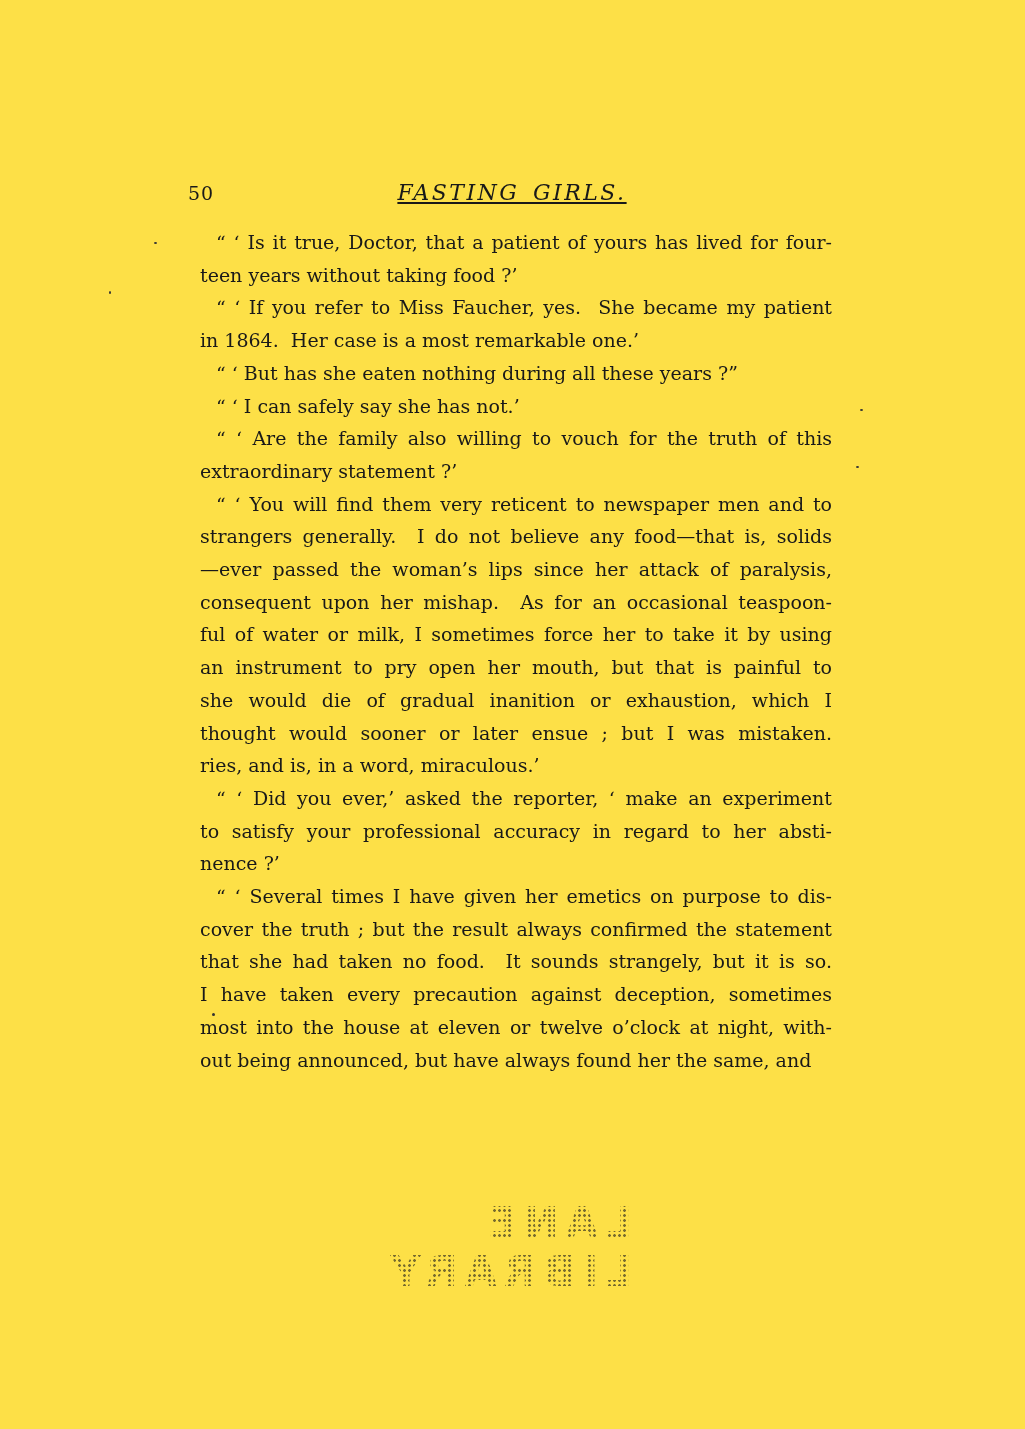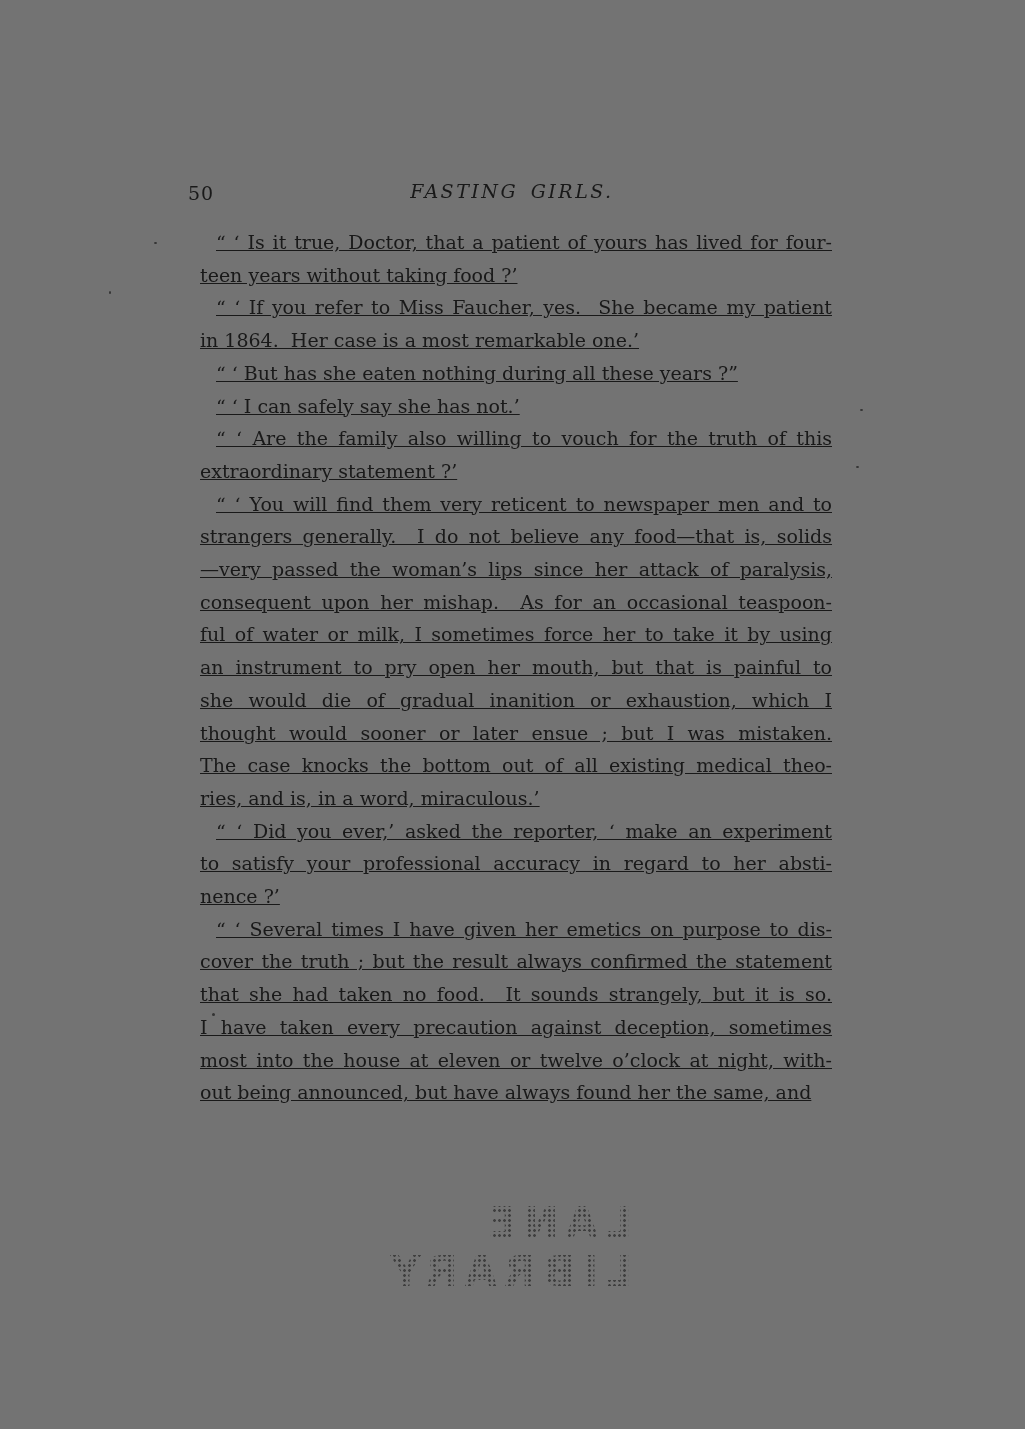--- a/index.html
+++ b/index.html
@@ -11,21 +11,21 @@
     width: 1025px;
     height: 1429px;
     position: relative;
     font-family: "DejaVu Serif", serif;
     color: #191919;
     overflow: hidden;
   }
   .page {
     position: absolute;
     inset: 0;
-    background: #737373;
+    background: #fde047;
   }
   
   .header {
     position: absolute;
     top: 180px;
     left: 200px;
     width: 632px;
     height: 30px;
   }
   .page-number {
@@ -35,38 +35,38 @@
     font-size: 19px;
     letter-spacing: 1px;
   }
   .running-head {
     position: absolute;
     left: 0;
     right: 8px;
     top: 0;
     text-align: center;
     font-style: italic;
-    font-size: 19px;
+    font-size: 22px;
     letter-spacing: 2.5px;
     word-spacing: 4px;
+    text-decoration: underline;
   }
   
   .text-block {
     position: absolute;
     top: 226px;
     left: 200px;
     width: 632px;
   }
   .line {
     font-size: 19px;
     line-height: 32.7px;
     text-align: justify;
     text-align-last: justify;
     white-space: nowrap;
-    text-decoration: underline;
   }
   .line.last {
     text-align-last: left;
   }
   .line.first {
     text-indent: 16px;
   }
   
   .stamp {
     position: absolute;
@@ -112,27 +112,26 @@
       <div class="line first">“ ‘ Is it true, Doctor, that a patient of yours has lived for four-</div>
       <div class="line last">teen years without taking food ?’</div>
       <div class="line first">“ ‘ If you refer to Miss Faucher, yes.&nbsp; She became my patient</div>
       <div class="line last">in 1864.&nbsp; Her case is a most remarkable one.’</div>
       <div class="line first last">“ ‘ But has she eaten nothing during all these years ?”</div>
       <div class="line first last">“ ‘ I can safely say she has not.’</div>
       <div class="line first">“ ‘ Are the family also willing to vouch for the truth of this</div>
       <div class="line last">extraordinary statement ?’</div>
       <div class="line first">“ ‘ You will find them very reticent to newspaper men and to</div>
       <div class="line">strangers generally.&nbsp; I do not believe any food—that is, solids</div>
-      <div class="line">—very passed the woman’s lips since her attack of paralysis,</div>
+      <div class="line">—ever passed the woman’s lips since her attack of paralysis,</div>
       <div class="line">consequent upon her mishap.&nbsp; As for an occasional teaspoon-</div>
       <div class="line">ful of water or milk, I sometimes force her to take it by using</div>
       <div class="line">an instrument to pry open her mouth, but that is painful to</div>
       <div class="line">she would die of gradual inanition or exhaustion, which I</div>
       <div class="line">thought would sooner or later ensue ; but I was mistaken.</div>
-      <div class="line">The case knocks the bottom out of all existing medical theo-</div>
       <div class="line last">ries, and is, in a word, miraculous.’</div>
       <div class="line first">“ ‘ Did you ever,’ asked the reporter, ‘ make an experiment</div>
       <div class="line">to satisfy your professional accuracy in regard to her absti-</div>
       <div class="line last">nence ?’</div>
       <div class="line first">“ ‘ Several times I have given her emetics on purpose to dis-</div>
       <div class="line">cover the truth ; but the result always confirmed the statement</div>
       <div class="line">that she had taken no food.&nbsp; It sounds strangely, but it is so.</div>
       <div class="line">I have taken every precaution against deception, sometimes</div>
       <div class="line">most into the house at eleven or twelve o’clock at night, with-</div>
       <div class="line last">out being announced, but have always found her the same, and</div>

